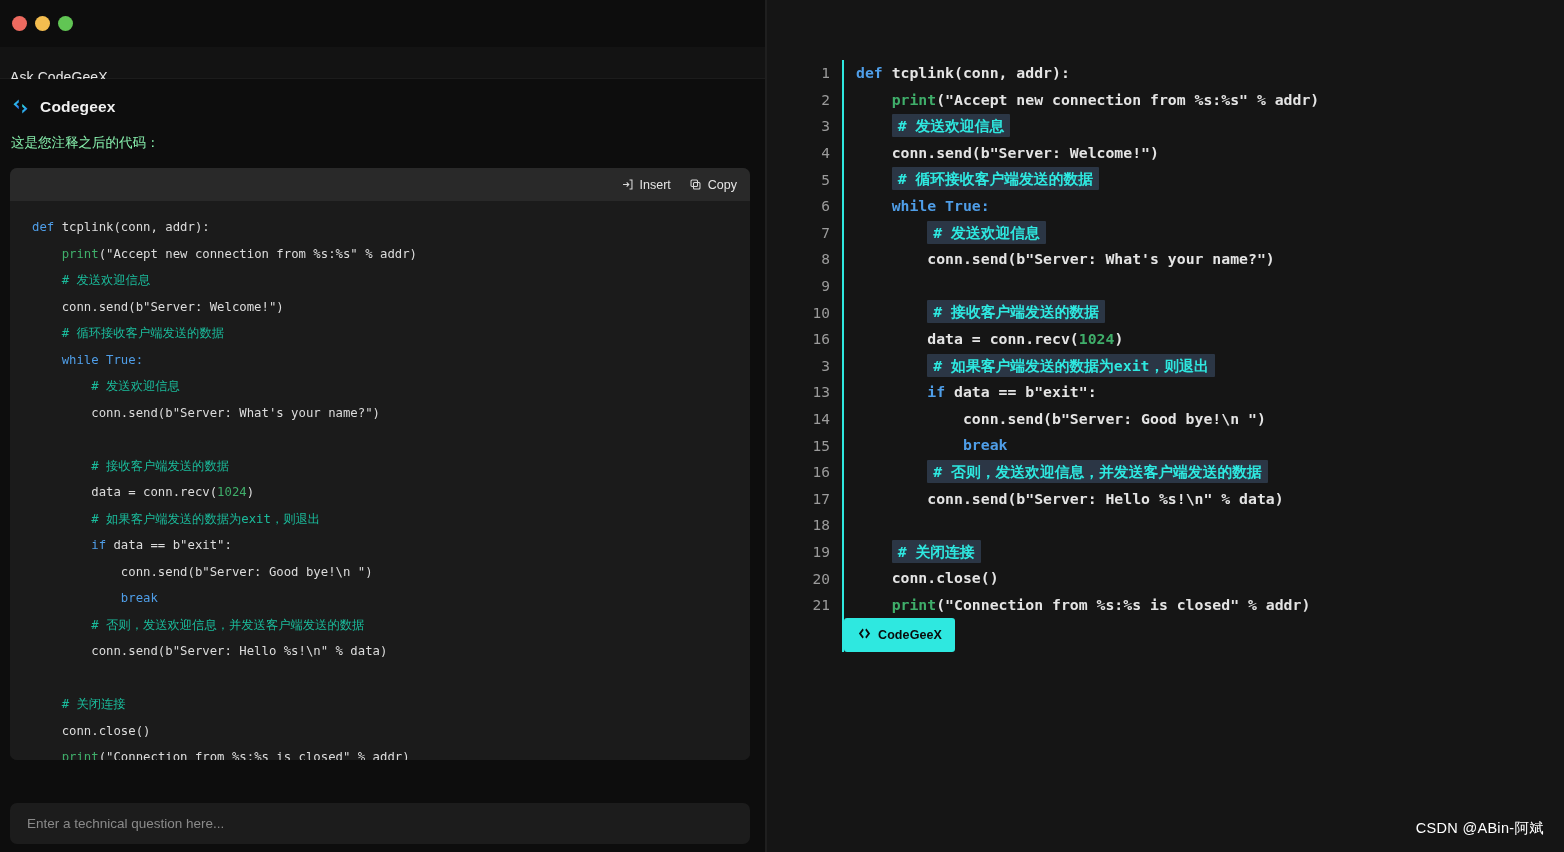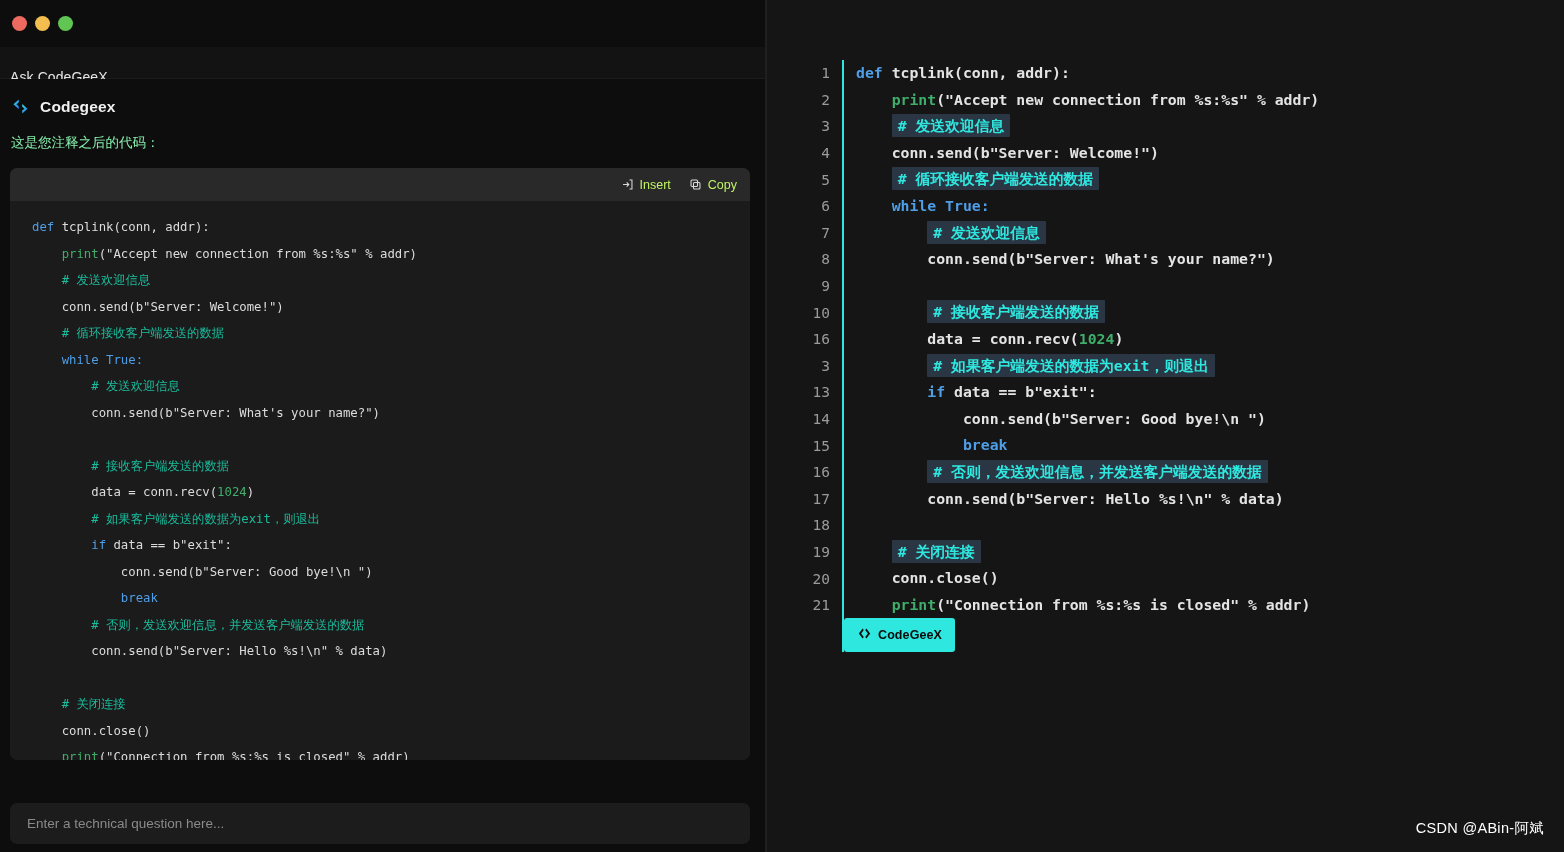--- a/index.html
+++ b/index.html
@@ -106,21 +106,21 @@
     display: flex;
     align-items: center;
     justify-content: flex-end;
     gap: 18px;
     padding-right: 13px;
   }
   .tool-btn {
     display: flex;
     align-items: center;
     gap: 6px;
-    color: #bef264;
+    color: #e5e5e5;
     font-size: 12.5px;
     cursor: pointer;
   }
   .tool-btn svg { display: block; }
 
   #code-body {
     flex: 1 1 auto;
     background: #1b1b1b;
     padding: 13px 0 0 22px;
     font-family: "DejaVu Sans Mono", monospace;

